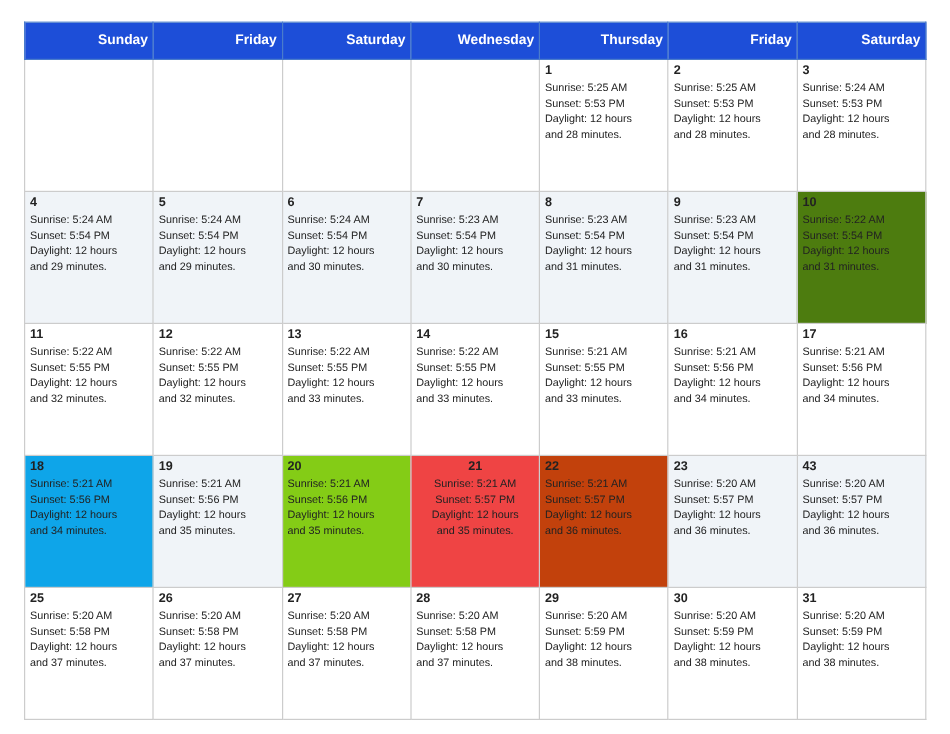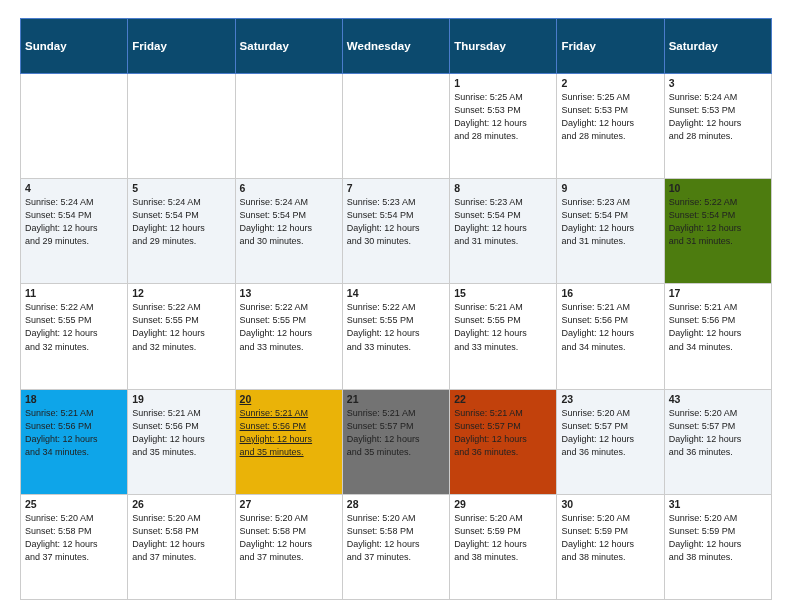--- a/index.html
+++ b/index.html
@@ -46,26 +46,26 @@
       color: #333;
     }
     .calendar {
       flex: 1;
       border: 1px solid #ccc;
       border-collapse: collapse;
       width: 100%;
       table-layout: fixed;
     }
     .calendar th {
-      background: #0c4a6e;
+      background: #1d4ed8;
       color: #fff;
       font-size: 11.5px;
       font-weight: bold;
-      padding: 21px 4px;
-      text-align: left;
+      padding: 9px 4px;
+      text-align: right;
       border: 1px solid #4a7ccb;
     }
     .calendar td {
       vertical-align: top;
       padding: 3px 4px;
       border: 1px solid #ccc;
       font-size: 9.2px;
       color: #222;
       height: 82px;
       background: #fff;
@@ -249,28 +249,28 @@
 Daylight: 12 hours
 and 34 minutes.</div>
           </td>
           <td style="background: rgb(240, 244, 248);">
             <span class="day-number">19</span>
             <div class="day-content" style="white-space: pre-line;">Sunrise: 5:21 AM
 Sunset: 5:56 PM
 Daylight: 12 hours
 and 35 minutes.</div>
           </td>
-          <td style="background: #eab308; text-decoration: underline;">
+          <td style="background: #84cc16;">
             <span class="day-number">20</span>
             <div class="day-content" style="white-space: pre-line;">Sunrise: 5:21 AM
 Sunset: 5:56 PM
 Daylight: 12 hours
 and 35 minutes.</div>
           </td>
-          <td style="background: #737373;">
+          <td style="background: #ef4444; text-align: center;">
             <span class="day-number">21</span>
             <div class="day-content" style="white-space: pre-line;">Sunrise: 5:21 AM
 Sunset: 5:57 PM
 Daylight: 12 hours
 and 35 minutes.</div>
           </td>
           <td style="background: #c2410c;">
             <span class="day-number">22</span>
             <div class="day-content" style="white-space: pre-line;">Sunrise: 5:21 AM
 Sunset: 5:57 PM

